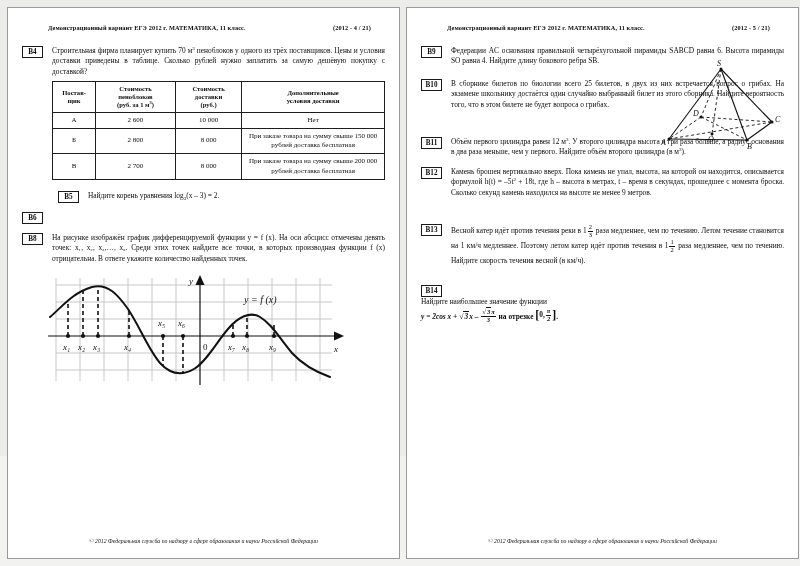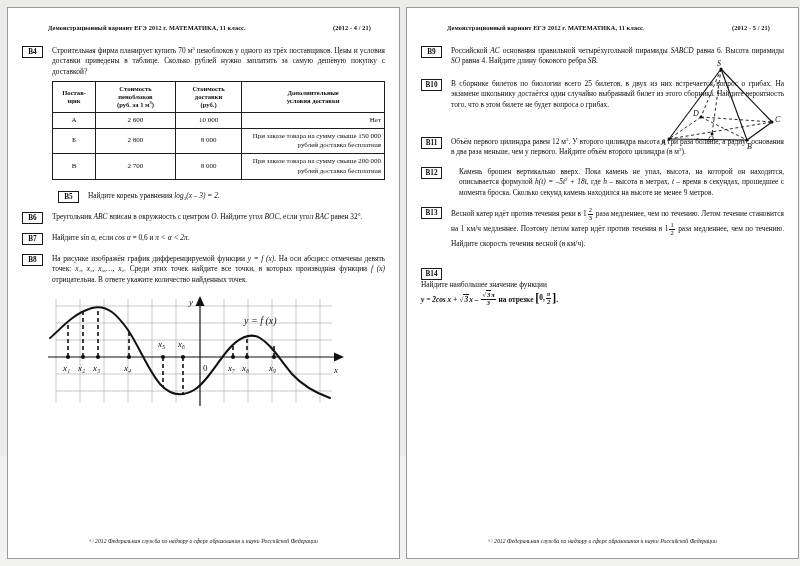--- a/index.html
+++ b/index.html
@@ -56,21 +56,21 @@
     font-weight: bold;
     font-size: 7.2px;
     line-height: 10px;
     margin-right: 9px;
     margin-top: 0px;
     background: #fff;
     font-family: "Liberation Serif", serif;
   }
   .body { flex: 1 1 auto; text-align: justify; }
   .body p { margin: 0; }
-  .it { font-style: italic; }
+  .it { }
   .nowrap { white-space: nowrap; }
 
   
   sup { font-size: 68%; vertical-align: super; line-height: 0; }
   sub { font-size: 68%; vertical-align: sub; line-height: 0; }
 
   
   .frac {
     display: inline-block;
     vertical-align: -0.42em;
@@ -101,21 +101,21 @@
     vertical-align: middle;
   }
   table.data th {
     text-align: center;
     font-weight: bold;
     font-size: 6.6px;
     line-height: 1.25;
     padding: 2.5px 2px;
   }
   table.data td.c { text-align: center; }
-  table.data td.l { text-align: right; line-height: 1.3; padding: 3px 3px; }
+  table.data td.l { text-align: center; line-height: 1.3; padding: 3px 3px; }
   .col-a { width: 13%; }
   .col-b { width: 24%; }
   .col-c { width: 20%; }
   .col-d { width: 43%; }
 
   
   .fig-graph { margin: 8px 0 0 26px; }
   .fig-pyr { position: absolute; right: 14px; top: 52px; }
 
   .footer {
@@ -197,31 +197,22 @@
 
     <div class="task" style="margin-top:11px;padding-left:36px;">
       <div class="tag">B5</div>
       <div class="body">
         <p><span>Найдите корень уравнения </span><span class="it">log</span><sub>3</sub><span class="it">(x – 3) = 2.</span></p>
       </div>
     </div>
 
     <div class="task">
       <div class="tag">B6</div>
-      <div class="body">
-        <p><span>Треугольник </span><span class="it">ABC</span><span> вписан в окружность с центром </span><span class="it">O</span><span>. Найдите угол </span><span class="it">BOC</span><span>, если угол </span><span class="it">BAC</span><span> равен 32°.</span></p>
-      </div>
-    </div>
-
-    <div class="task">
-      <div class="tag">B7</div>
-      <div class="body">
-        <p><span>Найдите </span><span class="it">sin α</span><span>, если </span><span class="it">cos α</span><span> = 0,6 и </span><span class="it">π &lt; α &lt; 2π</span><span>.</span></p>
-      </div>
-    </div>
+    </div>
+
 
     <div class="task">
       <div class="tag">B8</div>
       <div class="body">
         <p><span>На рисунке изображён график дифференцируемой функции </span><span class="it">y = f (x)</span><span>. На оси абсцисс отмечены девять точек: </span><span class="it">x₁, x₂, x₃,…, x₉</span><span>. Среди этих точек найдите все точки, в которых производная функции </span><span class="it">f (x)</span><span> отрицательна. В ответе укажите количество найденных точек.</span></p>
       </div>
     </div>
 
     <div class="fig-graph">
       <svg width="300" height="115" viewBox="0 0 300 115">
@@ -301,21 +292,21 @@
   <div class="page right">
 
     <div class="hdr">
       <span>Демонстрационный вариант ЕГЭ 2012 г. МАТЕМАТИКА, 11 класс.</span>
       <span class="pnum">(2012 - 5 / 21)</span>
     </div>
 
     <div class="task">
       <div class="tag">B9</div>
       <div class="body b9body">
-        <p><span>Российской </span><span class="it">AC</span><span> основания правильной четырёхугольной пирамиды </span><span class="it">SABCD</span><span> равна 6. Высота пирамиды </span><span class="it">SO</span><span> равна 4. Найдите длину бокового ребра </span><span class="it">SB</span><span>.</span></p>
+        <p><span>Федерации </span><span class="it">AC</span><span> основания правильной четырёхугольной пирамиды </span><span class="it">SABCD</span><span> равна 6. Высота пирамиды </span><span class="it">SO</span><span> равна 4. Найдите длину бокового ребра </span><span class="it">SB</span><span>.</span></p>
       </div>
     </div>
 
     <div class="fig-pyr">
       <svg width="125" height="92" viewBox="0 0 125 92">
 
         <g stroke="#111" stroke-width="1.1" fill="none">
           <line x1="62" y1="9" x2="10" y2="79"></line>
           <line x1="62" y1="9" x2="113" y2="62"></line>
           <line x1="62" y1="9" x2="88" y2="80"></line>
@@ -359,28 +350,28 @@
       </div>
     </div>
 
     <div class="task" style="margin-top:26px;">
       <div class="tag">B11</div>
       <div class="body">
         <p><span>Объём первого цилиндра равен 12 м</span><sup>3</sup><span>. У второго цилиндра высота в три раза больше, а радиус основания в два раза меньше, чем у первого. Найдите объём второго цилиндра (в м</span><sup>3</sup><span>).</span></p>
       </div>
     </div>
 
-    <div class="task" style="margin-top:2px;gap:8px;">
+    <div class="task" style="margin-top:2px;">
       <div class="tag">B12</div>
       <div class="body">
         <p><span>Камень брошен вертикально вверх. Пока камень не упал, высота, на которой он находится, описывается формулой </span><span class="it nowrap"><span>h(t) = –5t</span><sup>2</sup><span> + 18t</span></span><span>, где </span><span class="it">h</span><span> – высота в метрах, </span><span class="it">t</span><span> – время в секундах, прошедшее с момента броска. Сколько секунд камень находился на высоте не менее 9 метров.</span></p>
       </div>
     </div>
 
-    <div class="task" style="margin-top:9px;line-height:2.0;">
+    <div class="task" style="margin-top:26px;line-height:2.0;">
       <div class="tag">B13</div>
       <div class="body">
         <p><span>Весной катер идёт против течения реки в </span><span class="mixed">
               <span>1</span>
               <span class="frac">
                 <span class="num">2</span>
                 <span class="den">3</span>
               </span>
             </span><span> раза медленнее, чем по течению. Летом течение становится на 1 км/ч медленнее. Поэтому летом катер идёт против течения в </span><span class="mixed">
               <span>1</span>

